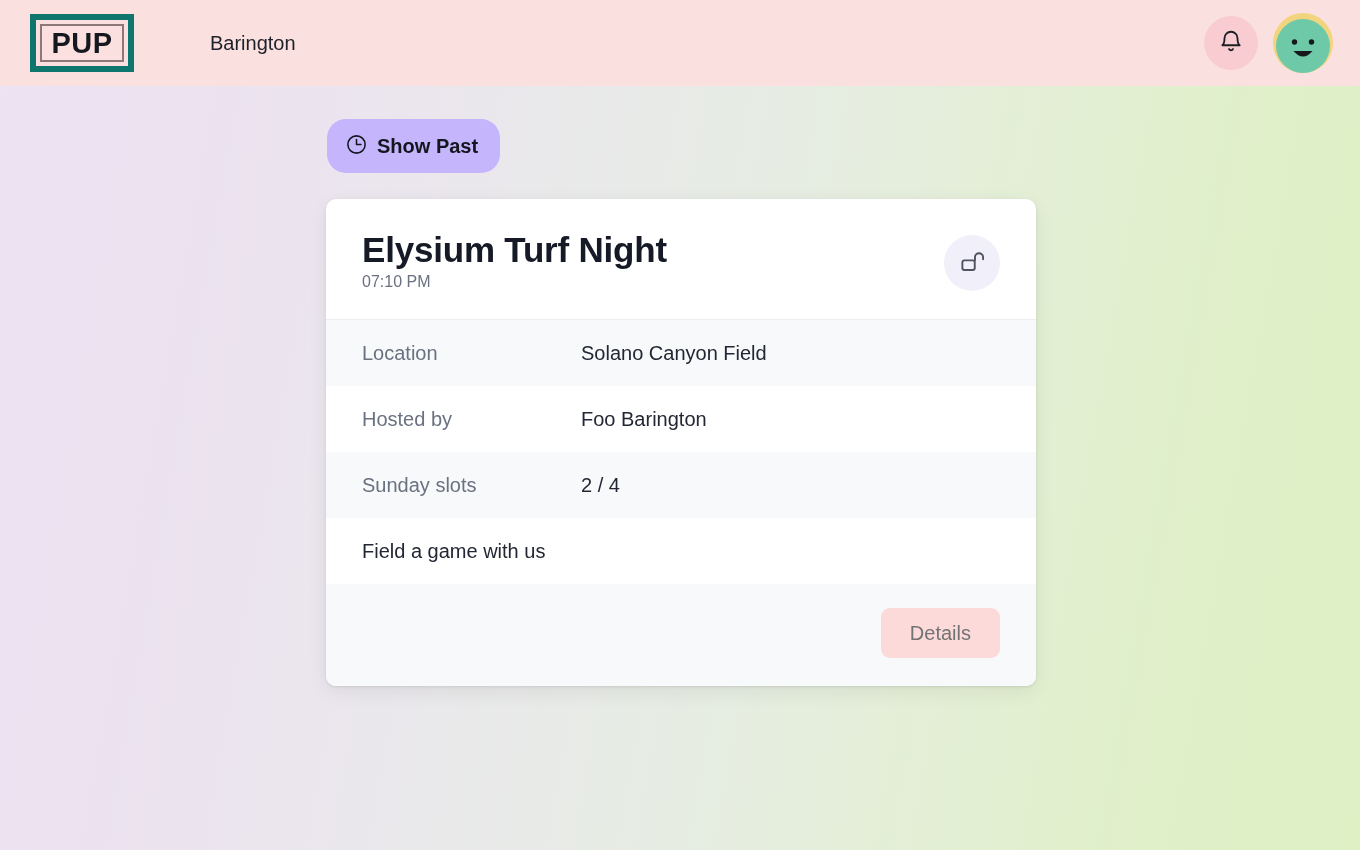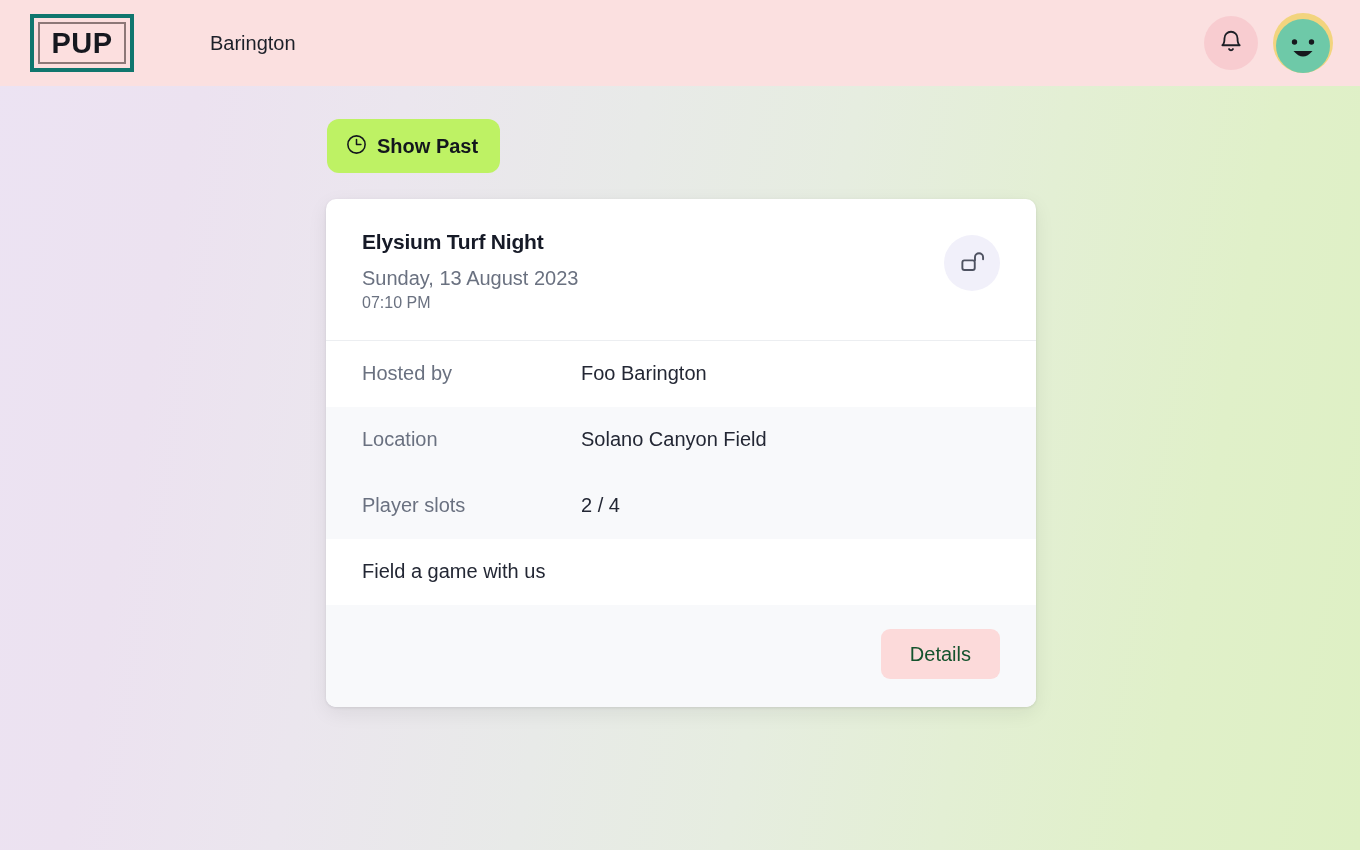--- a/index.html
+++ b/index.html
@@ -32,21 +32,21 @@
     background: #fbe0e0;
     display: flex;
     align-items: center;
     padding: 0 26px 0 30px;
     position: relative;
   }
 
   #logo-box {
     width: 104px;
     height: 58px;
-    border: 4px solid #0f766e;
+    border: 6px solid #0f766e;
     background: #fcdfdf;
     display: flex;
     align-items: center;
     justify-content: center;
     padding: 4px;
     cursor: pointer;
   }
   #logo-inner {
     width: 100%;
     height: 100%;
@@ -112,23 +112,23 @@
   #content-column {
     width: 710px;
     margin-left: 326px;
   }
 
   
   #show-past-button {
     display: inline-flex;
     align-items: center;
     gap: 9px;
-    background: #bef264;
+    background: #c4b5fd;
     border: none;
-    border-radius: 12px;
+    border-radius: 19px;
     padding: 14px 22px 14px 18px;
     font-family: inherit;
     font-size: 20px;
     font-weight: 600;
     color: #13161d;
     cursor: pointer;
     line-height: 1;
     margin-left: 1px;
   }
 
@@ -144,21 +144,21 @@
 
   #card-header {
     display: flex;
     align-items: flex-start;
     padding: 30px 36px 27px 36px;
     border-bottom: 1px solid #eceef1;
   }
   #card-header-text { flex: 1; }
 
   #event-title {
-    font-size: 21px;
+    font-size: 35px;
     font-weight: 600;
     color: #161a27;
     letter-spacing: -0.2px;
     line-height: 1.2;
   }
   #event-date {
     font-size: 20px;
     color: #6a7180;
     margin-top: 11px;
     line-height: 1.32;
@@ -218,21 +218,21 @@
   }
 
   #details-button {
     background: #fcdada;
     border: none;
     border-radius: 9px;
     padding: 15px 29px;
     font-family: inherit;
     font-size: 20px;
     font-weight: 400;
-    color: #14532d;
+    color: #737373;
     cursor: pointer;
     line-height: 1;
   }
 </style>
 </head>
 <body>
 
 <header id="app-header">
 
   <div id="logo-box">
@@ -280,48 +280,47 @@
         </svg>
       </span>
       <span>Show Past</span>
     </button>
 
     <section id="event-card">
 
       <div id="card-header">
         <div id="card-header-text">
           <h1 id="event-title">Elysium Turf Night</h1>
-          <div id="event-date">Sunday, 13 August 2023</div>
           <div id="event-time">07:10 PM</div>
         </div>
 
         <button id="lock-badge">
           <span>
             <svg width="27" height="27" viewBox="0 0 24 24" fill="none" stroke="#4e5261" stroke-width="1.7" stroke-linecap="round" stroke-linejoin="round">
               <rect x="3" y="11" width="11" height="8.5" rx="1.8"></rect>
               <path d="M14.2 11V8.2a3.6 3.6 0 0 1 7.2 0v1.9"></path>
             </svg>
           </span>
         </button>
       </div>
 
       <div id="detail-rows">
 
+        <div class="detail-row striped">
+          <div class="detail-label">Location</div>
+          <div class="detail-value">Solano Canyon Field</div>
+        </div>
+
         <div class="detail-row plain">
           <div class="detail-label">Hosted by</div>
           <div class="detail-value">Foo Barington</div>
         </div>
 
         <div class="detail-row striped">
-          <div class="detail-label">Location</div>
-          <div class="detail-value">Solano Canyon Field</div>
-        </div>
-
-        <div class="detail-row striped">
-          <div class="detail-label">Player slots</div>
+          <div class="detail-label">Sunday slots</div>
           <div class="detail-value">2 / 4</div>
         </div>
 
         <div class="detail-row plain">
           <div class="detail-value">Field a game with us</div>
         </div>
 
       </div>
 
       <div id="card-footer">

